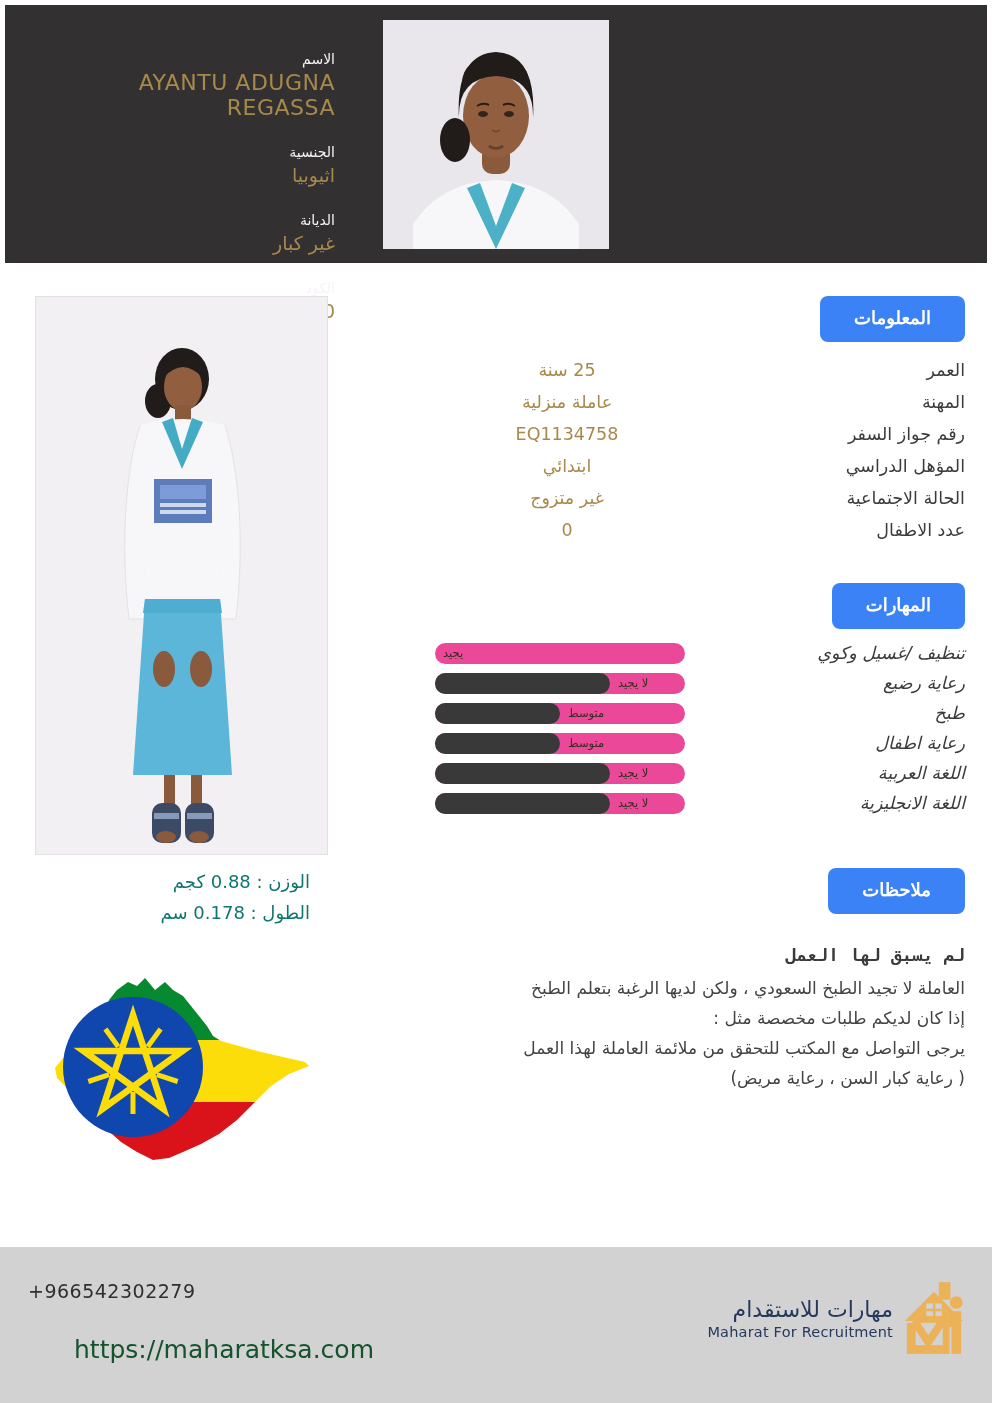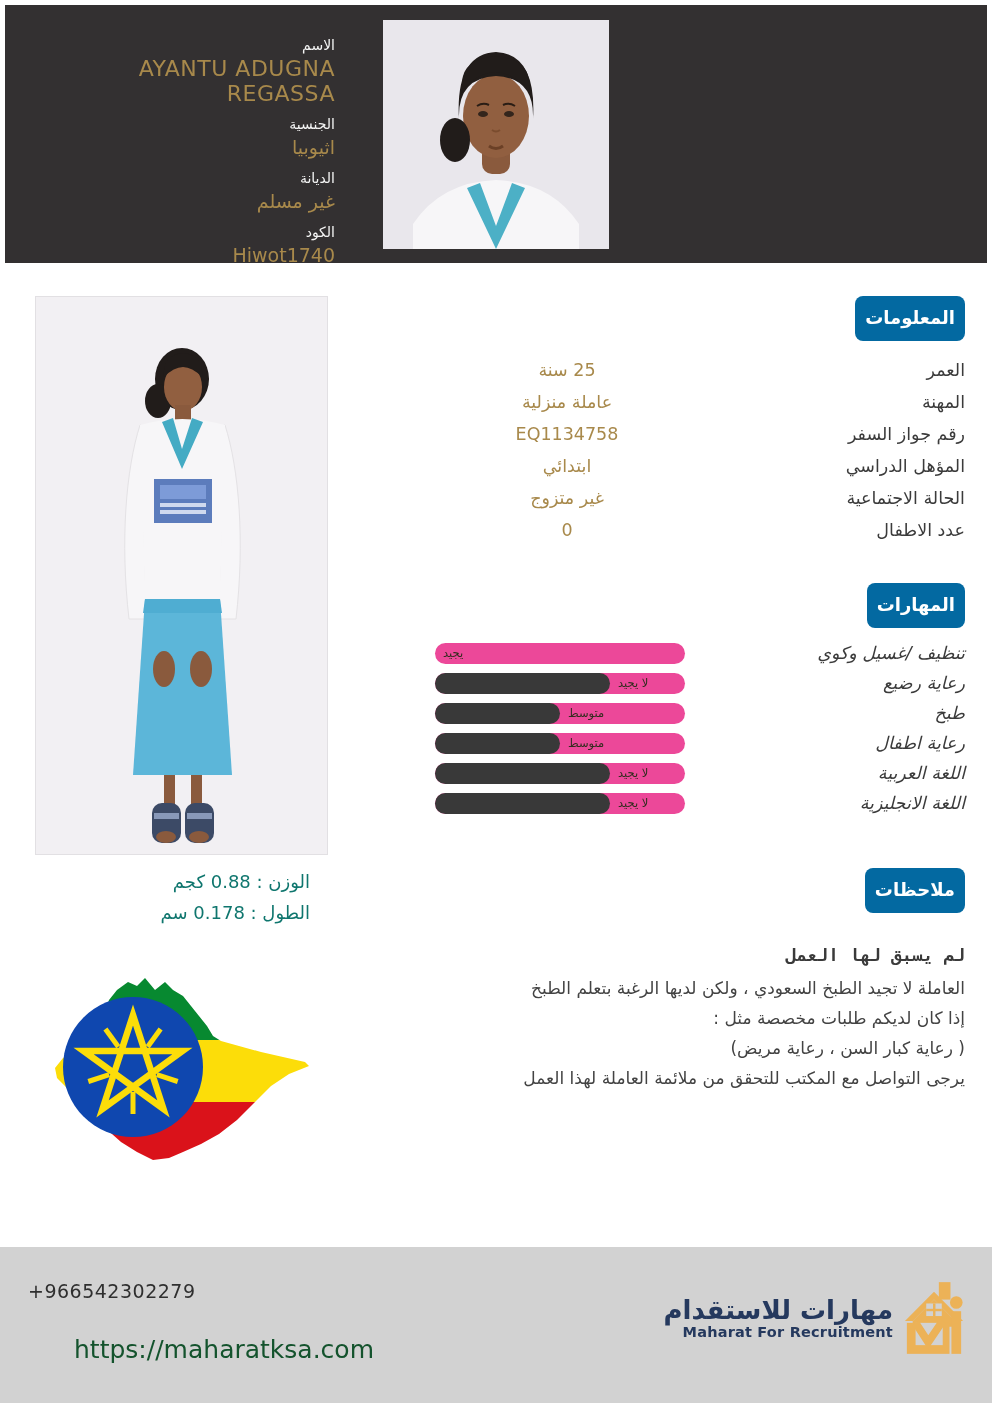--- a/index.html
+++ b/index.html
@@ -3,32 +3,32 @@
 <meta charset="utf-8">
 <style>
   * { margin:0; padding:0; box-sizing:border-box; }
   html,body { background:#fff; }
   body { font-family:"DejaVu Sans", sans-serif; }
   .page { position:relative; width:992px; height:1403px; margin:0 auto; background:#ffffff; overflow:hidden; }
 
   
   .topbar { position:absolute; left:5px; right:5px; top:5px; height:258px; background:#333031; }
   .topbar-text { position:absolute; left:0; top:22px; width:330px; direction:rtl; text-align:right; }
-  .h-label { color:#f5f5f5; font-size:14px; margin-top:9px; line-height:19px; }
+  .h-label { color:#f5f5f5; font-size:14px; margin-top:23px; line-height:19px; }
   .h-value { color:#a8894b; font-size:19px; line-height:25px; margin-top:1px; }
   .h-value-latin { font-size:22px; letter-spacing:.5px;padding-left:39px; }
   .topbar-photo { position:absolute; left:378px; top:15px; width:226px; height:229px; background:#e9e7ec; overflow:hidden; }
 
   
   .main-photo { position:absolute; left:35px; top:296px; width:293px; height:559px; background:#f2f0f3; border:1px solid #e2e0e3; overflow:hidden; }
   .measures { position:absolute; left:35px; top:866px; width:275px; direction:rtl; text-align:right; color:#0f766e; font-size:18px; line-height:31px; }
   .map-wrap { position:absolute; left:33px; top:962px; width:278px; height:208px; }
 
   
-  .badge { position:absolute; right:27px; background:#0369a1; color:#ffffff; font-size:18px; font-weight:bold; padding:11px 10px 13px; border-radius:8px; direction:rtl; }
+  .badge { position:absolute; right:27px; background:#3b82f6; color:#ffffff; font-size:18px; font-weight:bold; padding:11px 34px 13px; border-radius:8px; direction:rtl;font-family:Liberation Serif, serif; }
   .badge-info { top:296px; }
   .badge-skills { top:583px; }
   .badge-notes { top:868px; }
 
   .info-rows { position:absolute; right:27px; top:354px; width:538px; direction:rtl; }
   .info-row { display:grid; grid-template-columns:258px 280px; height:32px; align-items:center; }
   .info-label { color:#3b3b3b; font-size:17.5px; text-align:right; }
   .info-value { color:#a8894b; font-size:17.5px; text-align:center; }
 
   .skills-rows { position:absolute; right:27px; top:638px; width:530px; direction:rtl; }
@@ -40,36 +40,36 @@
 
   .notes { position:absolute; right:27px; top:941px; width:545px; direction:rtl; text-align:right; color:#434343; font-size:17px; line-height:30px; }
   .notes .headline { font-weight:bold; color:#3a3a3a; font-size:17.5px; margin-bottom:2px;font-family:Liberation Mono, monospace; }
 
   
   .footer { position:absolute; left:0; right:0; top:1247px; height:156px; background:#d2d2d2; }
   .footer-phone { position:absolute; left:28px; top:33px; font-size:19px; color:#2f2f2f; letter-spacing:.5px; }
   .footer-site { position:absolute; left:28px; top:88px; font-size:25px; color:#14532d; text-decoration:none;margin-left:46px; }
   .footer-brand { position:absolute; right:27px; top:32px; display:flex; align-items:center; gap:10px; }
   .brand-text { text-align:right; direction:rtl; }
-  .brand-ar { color:#25395e; font-size:26px; font-weight:bold; line-height:28px; }
-  .brand-en { color:#25395e; font-size:14.5px; font-weight:bold; letter-spacing:.2px; }
+  .brand-ar { color:#25395e; font-size:22px; font-weight:normal; line-height:28px; }
+  .brand-en { color:#25395e; font-size:14.5px; font-weight:normal; letter-spacing:.2px; }
 </style>
 </head>
 <body>
 
 <div class="page">
 
   <header class="topbar">
     <div class="topbar-text">
       <div class="h-label">الاسم</div>
       <div class="h-value h-value-latin">AYANTU ADUGNA REGASSA</div>
       <div class="h-label">الجنسية</div>
       <div class="h-value">اثيوبيا</div>
       <div class="h-label">الديانة</div>
-      <div class="h-value">غير مسلم</div>
+      <div class="h-value">غير كبار</div>
       <div class="h-label">الكود</div>
       <div class="h-value">Hiwot1740</div>
     </div>
     <div class="topbar-photo">
       <svg width="226" height="229" viewBox="0 0 226 229">
         <rect width="226" height="229" fill="#e9e7ec"></rect>
         <path d="M30,229 L30,204 Q58,162 113,160 Q168,162 196,204 L196,229 Z" fill="#f7f6f8"></path>
         <path d="M84,168 L113,229 L142,168 L129,163 L113,206 L97,163 Z" fill="#4cb0c6"></path>
         <rect x="99" y="118" width="28" height="36" rx="10" fill="#8a5a3d"></rect>
         <ellipse cx="113" cy="96" rx="33" ry="42" fill="#915f40"></ellipse>
@@ -218,22 +218,22 @@
         <span class="lvl">لا يجيد</span>
       </div>
     </div>
   </div>
 
   <div class="badge badge-notes">ملاحظات</div>
   <div class="notes">
     <div class="headline">لم يسبق لها العمل</div>
     <div>العاملة لا تجيد الطبخ السعودي ، ولكن لديها الرغبة بتعلم الطبخ</div>
     <div>إذا كان لديكم طلبات مخصصة مثل :</div>
+    <div>يرجى التواصل مع المكتب للتحقق من ملائمة العاملة لهذا العمل</div>
     <div>( رعاية كبار السن ، رعاية مريض)</div>
-    <div>يرجى التواصل مع المكتب للتحقق من ملائمة العاملة لهذا العمل</div>
   </div>
 
   <footer class="footer">
     <div class="footer-phone">+966542302279</div>
     <a class="footer-site" href="#">https://maharatksa.com</a>
     <div class="footer-brand">
       <div class="brand-text">
         <div class="brand-ar">مهارات للاستقدام</div>
         <div class="brand-en">Maharat For Recruitment</div>
       </div>

